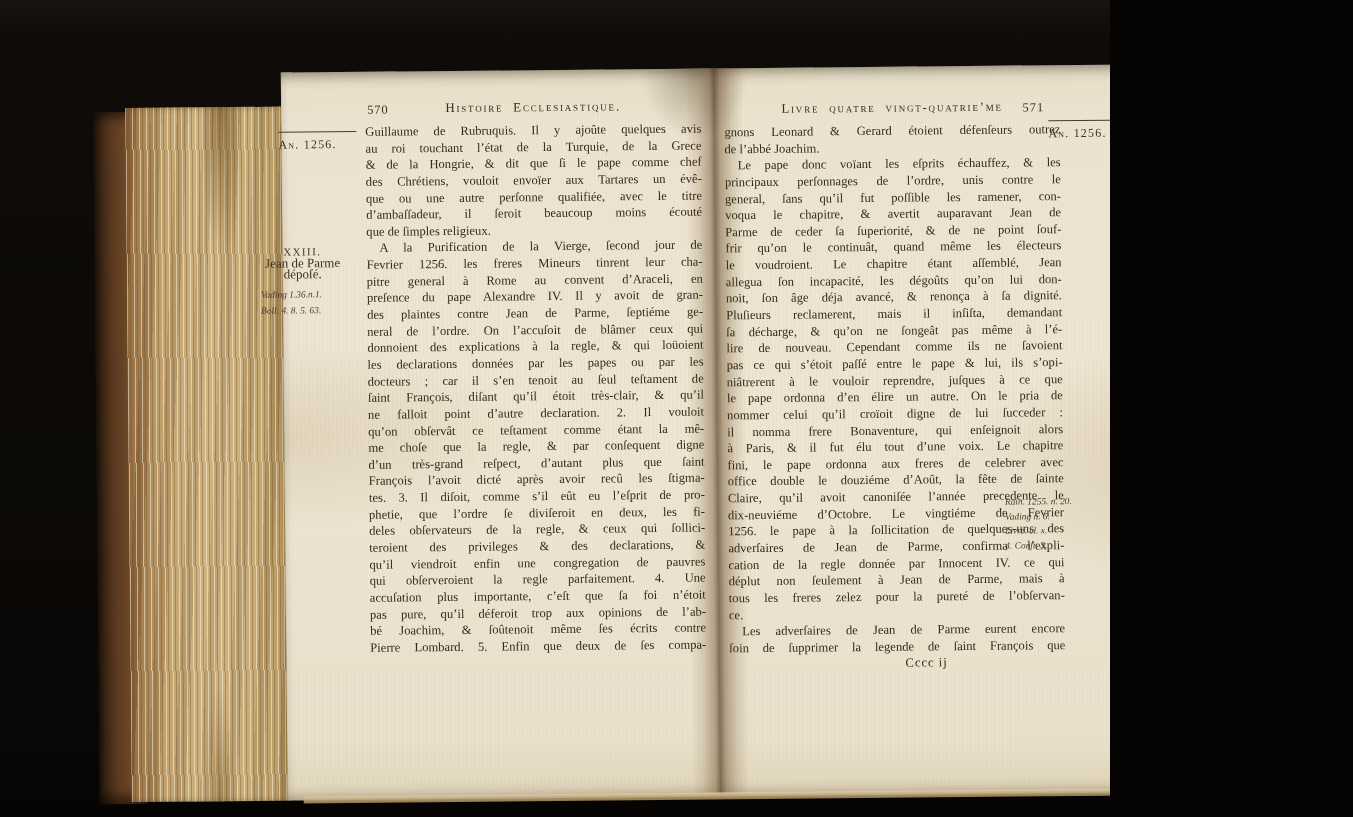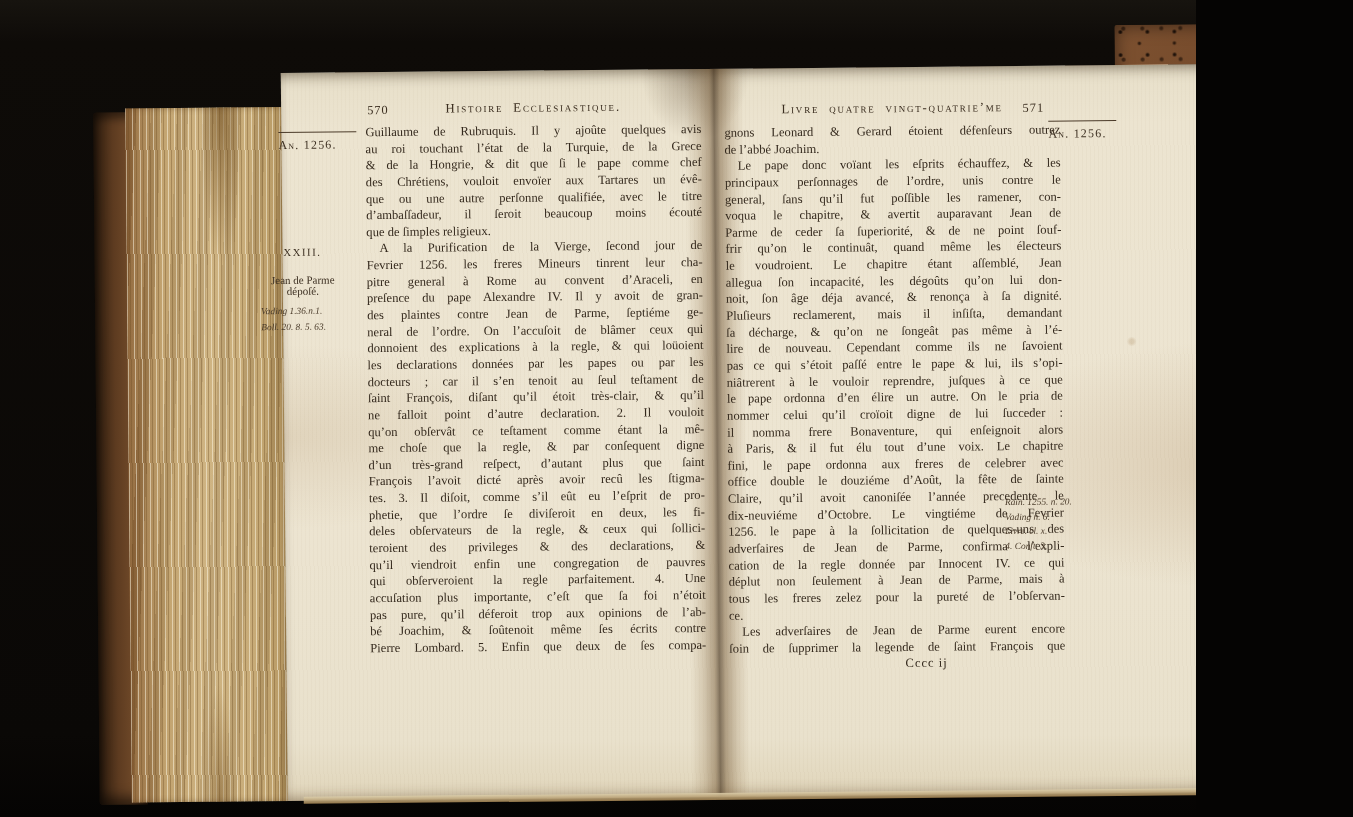--- a/index.html
+++ b/index.html
@@ -1,16 +1,16 @@
 <!DOCTYPE html>
 <html><head>
 <meta charset="utf-8">
 <style>
   html,body{margin:0;padding:0;background:#050403;}
-  .stage{position:relative;width:1196px;height:817px;overflow:hidden;
+  .stage{position:relative;width:1110px;height:817px;overflow:hidden;
     background:linear-gradient(180deg,#17140f 0,#0e0b08 42px,#0a0806 90%,#050403 100%);
     font-family:"Liberation Serif","DejaVu Serif",serif;}
   .book{position:absolute;left:0;top:0;width:100%;height:100%;
     transform:rotate(-0.55deg);transform-origin:50% 50%;}
 
   .board-right{position:absolute;left:1118px;top:30px;width:212px;height:768px;border-radius:3px;
     background:
       radial-gradient(circle at 22% 31%, rgba(15,8,4,.85) 0 1.2px, transparent 2.4px),
       radial-gradient(circle at 71% 64%, rgba(20,10,5,.75) 0 1px, transparent 2.2px),
       radial-gradient(circle at 47% 12%, rgba(25,13,6,.6) 0 1.4px, transparent 2.6px),
@@ -62,21 +62,21 @@
   .tl.ind{text-indent:13px;}
   .signature{padding-left:176px;font-size:12.6px;letter-spacing:1px;color:#34291d;}
 
   .m-note{position:absolute;color:#3c2f21;}
   .rule{border-top:1.6px solid #4a3a29;width:100%;margin-bottom:5px;}
   .an-label{font-variant:small-caps;font-size:12px;letter-spacing:1.2px;}
   #anLeft{left:281px;top:129px;width:78px;}
   #anRight{left:1051px;top:125px;width:68px;}
   #secLeft{left:258px;top:244px;width:92px;text-align:center;}
   .sec-num{font-size:10.6px;letter-spacing:1.6px;}
-  .sec-cap{font-size:11px;line-height:10.5px;margin-top:17px;}
+  .sec-cap{font-size:13px;line-height:10.5px;margin-top:1px;}
   .refs{margin-top:7px;font-style:italic;font-size:9.4px;line-height:16px;text-align:left;padding-left:4px;color:#4a3b2a;}
   .refs .tl, #refsRight .tl{height:auto;text-align:left;text-align-last:left;}
   #refsRight{left:1004px;top:499px;width:104px;font-style:italic;font-size:9.4px;line-height:14.5px;color:#4a3b2a;}
 </style>
 </head>
 <body>
 
 <div class="stage">
   <div class="book">
     <div class="board-right"></div>
@@ -173,21 +173,21 @@
     <div class="m-note" id="anLeft">
       <div class="rule"></div>
       <div class="an-label">An. 1256.</div>
     </div>
 
     <div class="m-note" id="secLeft">
       <div class="sec-num">XXIII.</div>
       <div class="sec-cap">Jean de Parme dépoſé.</div>
       <div class="refs">
           <div class="tl">Vading 1.36.n.1.</div>
-          <div class="tl">Boll. 20. 8. 5. 63.</div>
+          <div class="tl">Boll. 4. 8. 5. 63.</div>
         </div>
     </div>
 
     <div class="m-note" id="anRight">
       <div class="rule"></div>
       <div class="an-label">An. 1256.</div>
     </div>
 
     <div class="m-note" id="refsRight">
         <div class="tl">Rain. 1255. n. 20.</div>

